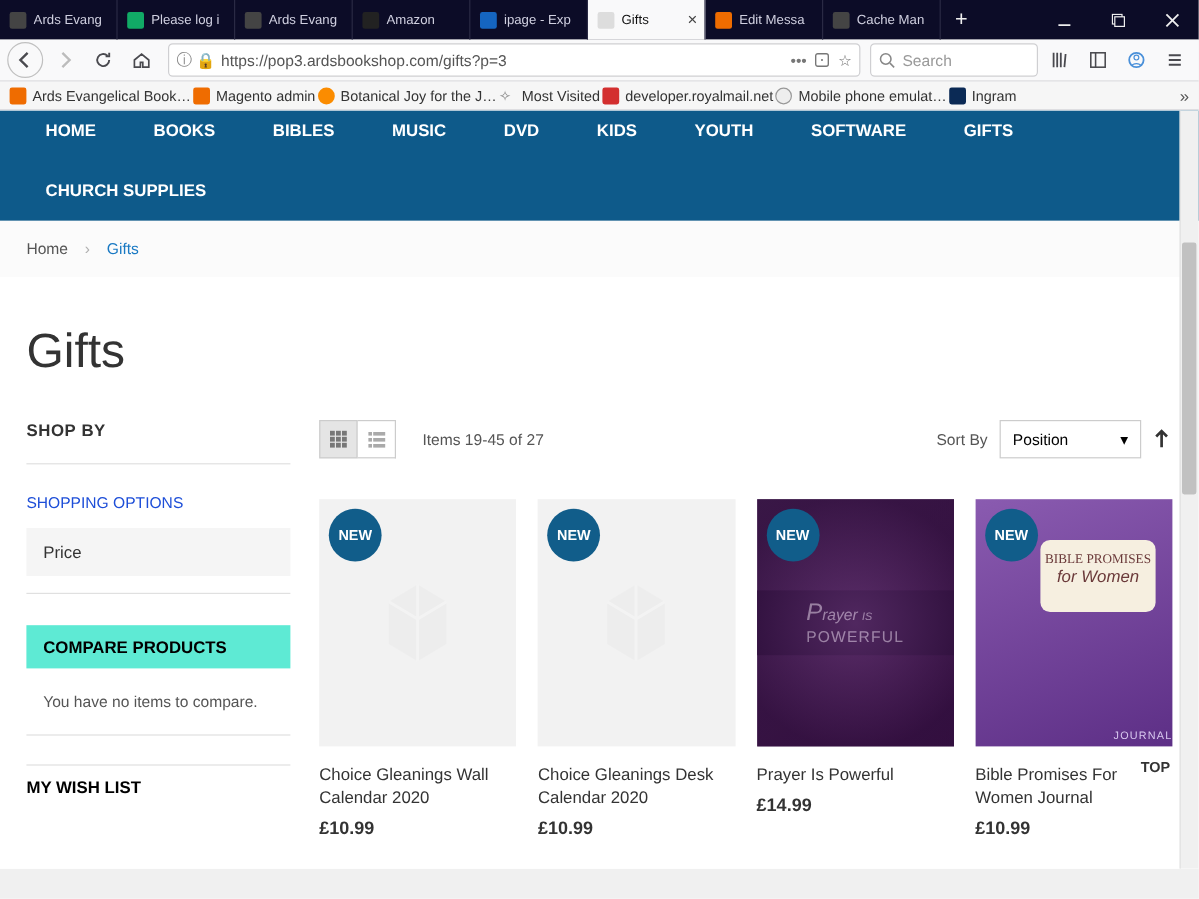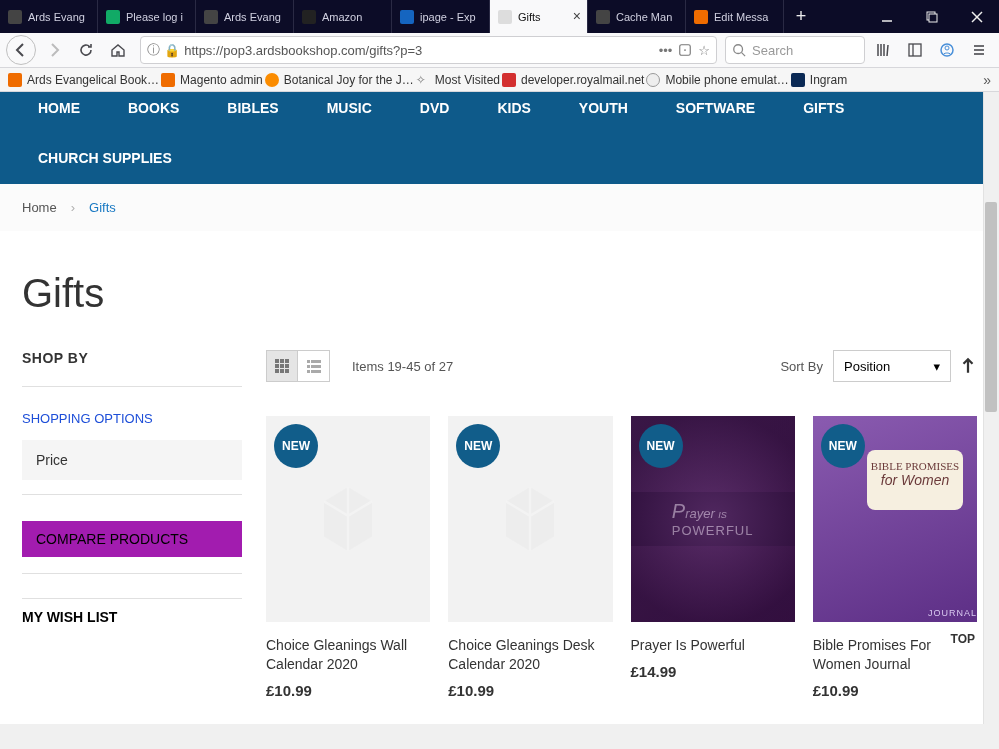--- a/index.html
+++ b/index.html
@@ -58,21 +58,21 @@
 
 
 .content { padding:22px; background:#fff; }
 .page-title { font-size:40px; font-weight:400; color:#333; margin:18px 0 34px; }
 .layout { display:flex; gap:24px; }
 .sidebar { width:220px; flex:0 0 220px; }
 .sb-head { font-size:14px; font-weight:700; letter-spacing:0.5px; color:#333; margin-bottom:20px; }
 .sb-divider { height:1px; background:#e0e0e0; margin:6px 0 24px; }
 .sb-sub { font-size:13px; color:#1d4ed8; margin-bottom:14px; }
 .sb-block { background:#f5f5f5; padding:12px 14px; font-size:14px; color:#333; margin-bottom:14px; }
-.sb-compare-head { font-size:14px; font-weight:400; margin:26px 0 16px; padding:10px 14px; background:#a21caf; border:0; }
+.sb-compare-head { font-size:14px; font-weight:700; margin:26px 0 16px; padding:10px 14px; background:#5eead4; border:0; }
 .sb-compare-text { font-size:13px; color:#555; padding:4px 14px 20px; }
 .sb-wish { font-size:14px; font-weight:700; margin-top:24px; padding:10px 0; border-top:1px solid #e0e0e0; }
 
 .main { flex:1; }
 .toolbar { display:flex; align-items:center; margin-bottom:34px; }
 .view-toggle { display:flex; }
 .vt-btn { width:32px; height:32px; border:1px solid #ccc; display:flex; align-items:center; justify-content:center; color:#888; }
 .vt-btn.active { background:#e5e5e5; color:#555; }
 .vt-btn + .vt-btn { border-left:none; }
 .toolbar-count { margin-left:22px; font-size:13px; color:#555; }
@@ -135,26 +135,26 @@
   <div class="ff-tab">
       <div class="favicon" style="background:#1565c0"></div>
       <span>ipage - Exp</span>
     </div>
   <div class="ff-tab active">
       <div class="favicon" style="background:#ddd"></div>
       <span>Gifts</span>
       <span class="tab-close">×</span>
     </div>
   <div class="ff-tab">
+      <div class="favicon" style="background:#ef6c00"></div>
+      <span>Edit Messa</span>
+    </div>
+  <div class="ff-tab">
       <div class="favicon"></div>
       <span>Cache Man</span>
-    </div>
-  <div class="ff-tab">
-      <div class="favicon" style="background:#ef6c00"></div>
-      <span>Edit Messa</span>
     </div>
   <div class="ff-newtab">+</div>
   <div class="ff-spacer"></div>
   <div class="ff-winbtns">
     <div class="ff-winbtn">
         <svg width="12" height="12">
           <line x1="1" y1="10" x2="11" y2="10" stroke="#eee" stroke-width="1.5"></line>
         </svg>
       </div>
     <div class="ff-winbtn">
@@ -300,20 +300,21 @@
 
     <div class="layout">
 
       <aside class="sidebar">
         <div class="sb-head">SHOP BY</div>
         <div class="sb-divider"></div>
         <div class="sb-sub">SHOPPING OPTIONS</div>
         <div class="sb-block">Price</div>
         <div style="height:1px;background:#e0e0e0;margin:10px 0 24px"></div>
         <div class="sb-compare-head">COMPARE PRODUCTS</div>
+        <div class="sb-compare-text">You have no items to compare.</div>
         <div style="height:1px;background:#e0e0e0;margin:0 0 4px"></div>
         <div class="sb-wish">MY WISH LIST</div>
       </aside>
 
       <section class="main">
         <div class="toolbar">
           <div class="view-toggle">
             <div class="vt-btn active">
               <svg width="16" height="16" viewBox="0 0 16 16">
                   <rect x="1" y="1" width="4" height="4" fill="#777"></rect>

